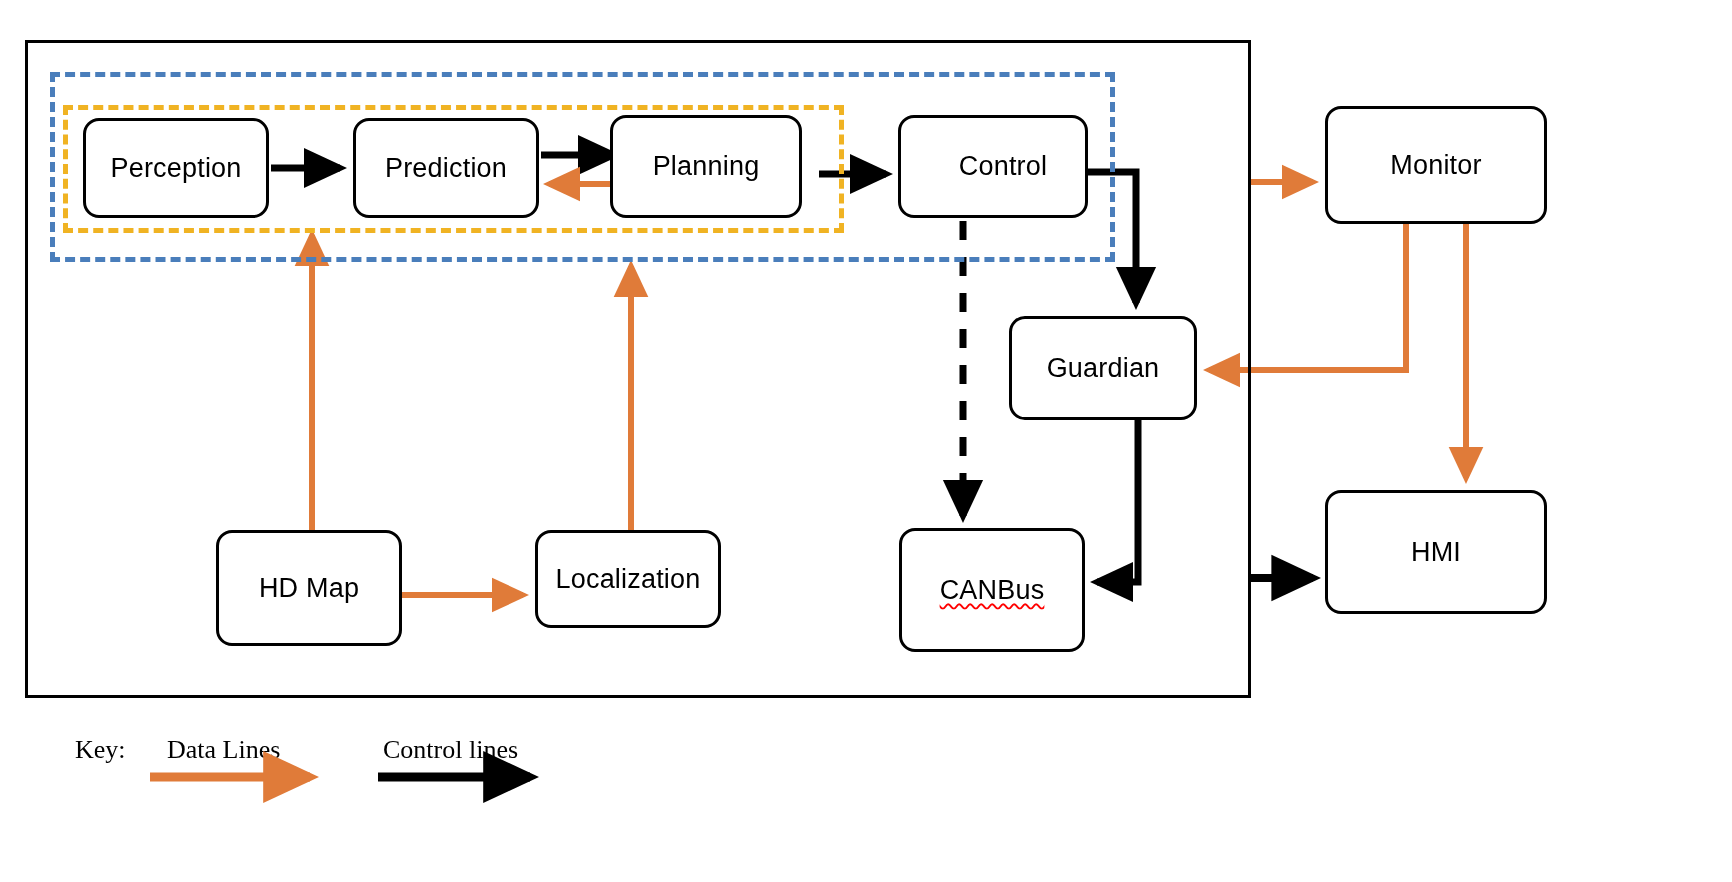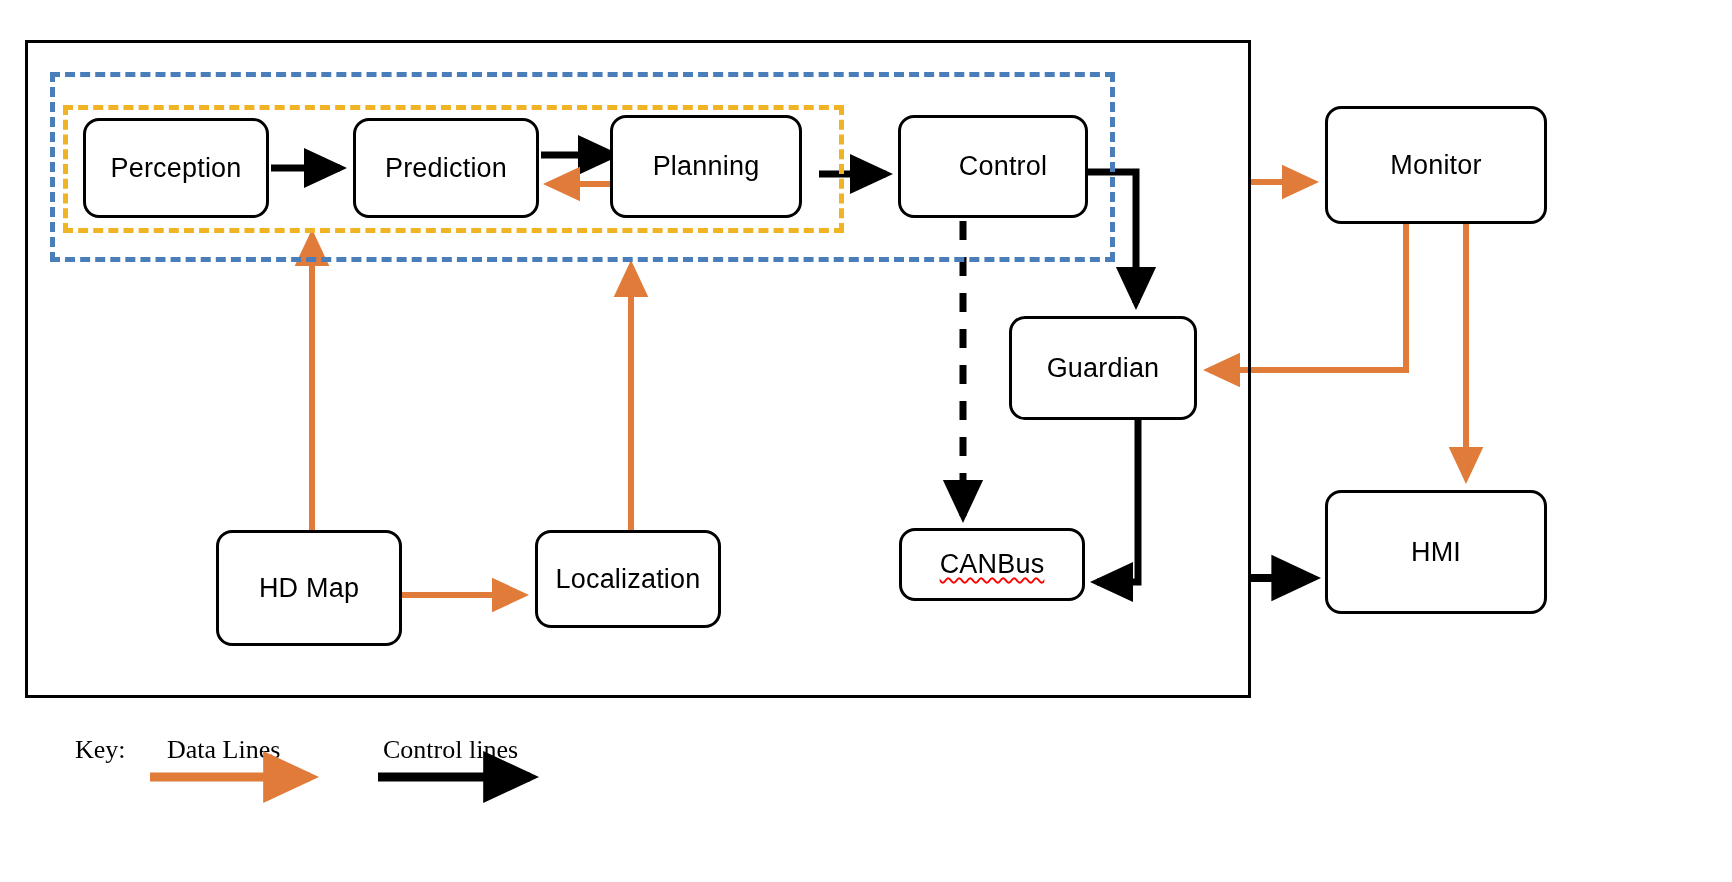--- a/index.html
+++ b/index.html
@@ -172,21 +172,21 @@
   </div>
 
   <div class="node" style="left:898px; top:115px; width:190px; height:103px;padding-left:20px;">
     <span class="node-label">Control</span>
   </div>
 
   <div class="node" style="left:1009px; top:316px; width:188px; height:104px;">
     <span class="node-label">Guardian</span>
   </div>
 
-  <div class="node" style="left:899px; top:528px; width:186px; height:73px;">
+  <div class="node" style="left:899px; top:528px; width:186px; height:124px;">
     <span class="node-label spellerror">CANBus</span>
   </div>
 
   <div class="node" style="left:216px; top:530px; width:186px; height:116px;">
     <span class="node-label">HD Map</span>
   </div>
 
   <div class="node" style="left:535px; top:530px; width:186px; height:98px;">
     <span class="node-label">Localization</span>
   </div>

